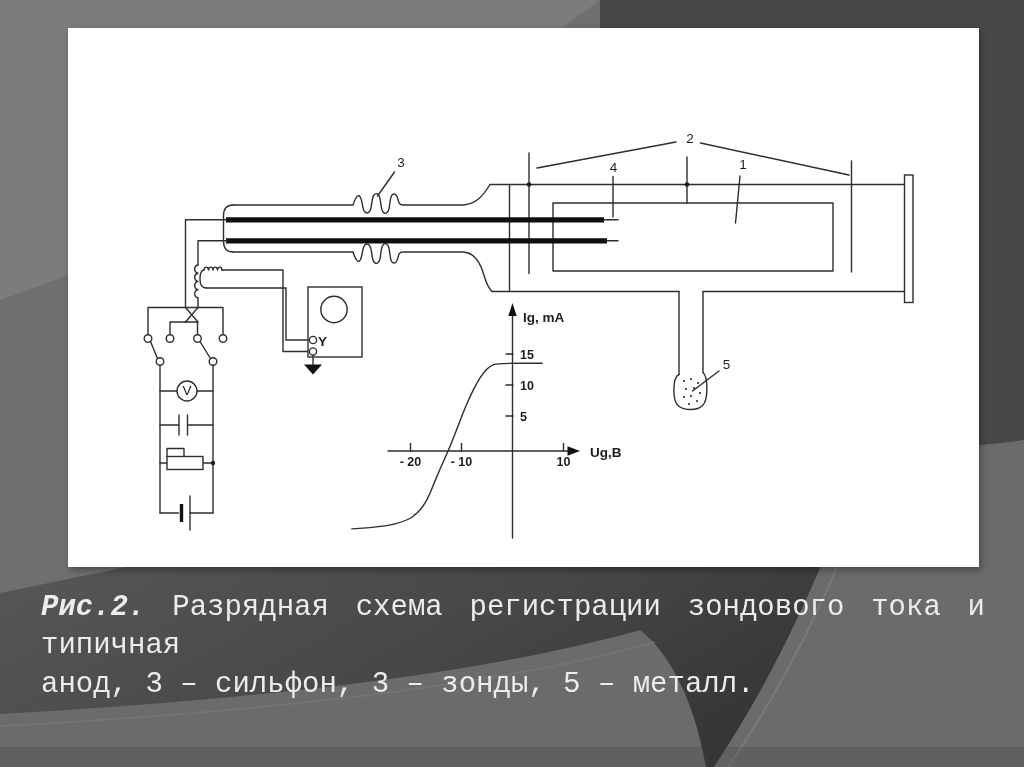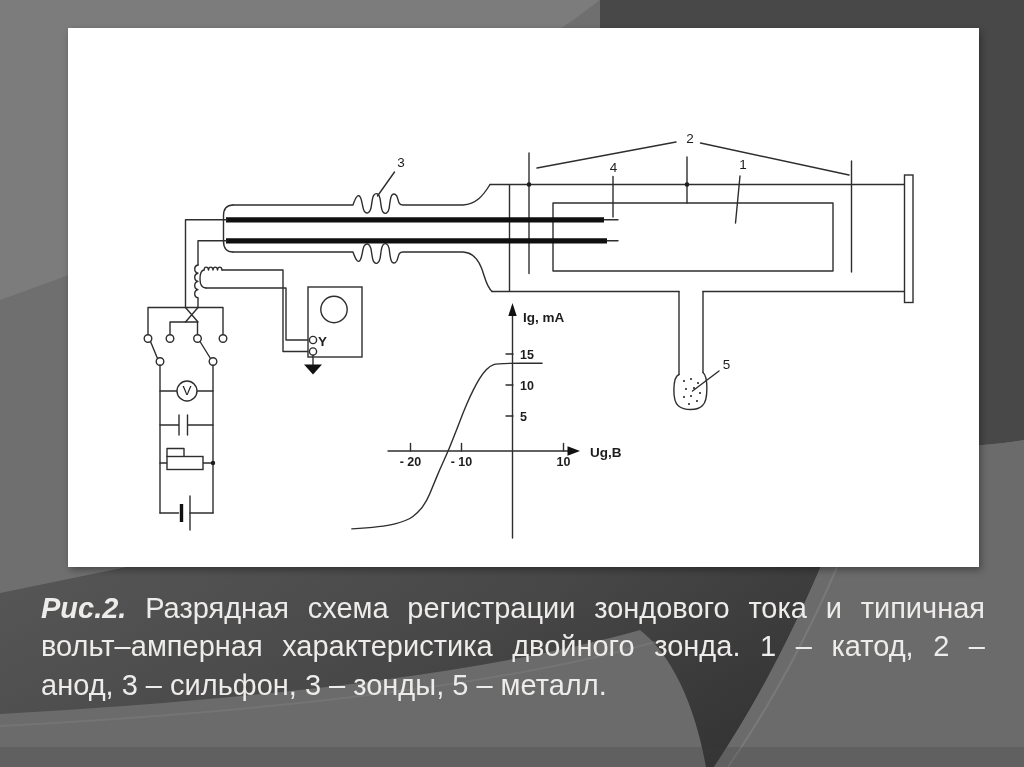--- a/index.html
+++ b/index.html
@@ -19,21 +19,21 @@
   .axlbl{font-weight:700;}
   
   .bg-base{fill:var(--bg-base,#6f6f6f);}
   .bg-light{fill:var(--bg-light,#7c7c7c);}
   .bg-dark{fill:var(--bg-dark,#484848);}
   .bg-soft{fill:var(--bg-bottom,#6b6b6b);}
   .echo{fill:none;stroke:#8b8b8b;stroke-width:2;opacity:.45;}
   .echo2{fill:none;stroke:#7e7e7e;stroke-width:2;opacity:.5;}
   
   .caption{position:absolute;left:41px;top:589px;width:944px;
-           font-family:Liberation Sans, sans-serif;font-size:29px;line-height:38.3px;
+           font-family:Liberation Mono, monospace;font-size:29px;line-height:38.3px;
            color:var(--caption-text,#edecea);}
   .cap-line{white-space:normal;}
   .just{text-align:justify;text-align-last:justify;-moz-text-align-last:justify;}
   .fig-label{font-weight:bold;font-style:italic;}
 </style>
 </head>
 <body>
 
 <div class="slide">
 
@@ -177,17 +177,16 @@
         </g>
       <path class="ln" d="M351.85,528.84 Q382.96000000000004,526.98 394.94500000000005,523.88 Q406.93,520.78 412.53999999999996,516.75 Q418.15,512.72 422.485,506.83000000000004 Q426.82,500.94 429.88,493.5 Q432.94,486.06 436.51,477.38 Q440.08000000000004,468.7 443.65000000000003,460.95 Q447.22,453.2 448.495,450.1 Q449.77,447 453.34000000000003,438.01 Q456.91,429.02 459.97,420.96 Q463.03000000000003,412.9 466.6,404.53 Q470.17,396.16 473.485,389.65 Q476.8,383.14 479.86,378.18 Q482.92,373.22 486.49,369.5 Q490.06,365.78 493.63,364.53999999999996 Q497.2,363.3 519.64,363.3 L542.08,363.3"></path>
     </g>
   </svg>
 
   <div class="caption">
     <div class="cap-line just">
       <span class="fig-label">Рис.2.</span>
       <span>Разрядная схема регистрации зондового тока и типичная</span>
     </div>
-    <div class="cap-line just">вольт–амперная характеристика двойного зонда. 1 – катод, 2 –</div>
     <div class="cap-line">анод, 3 – сильфон, 3 – зонды, 5 – металл.</div>
   </div>
 
 </div>
 
 </body></html>

